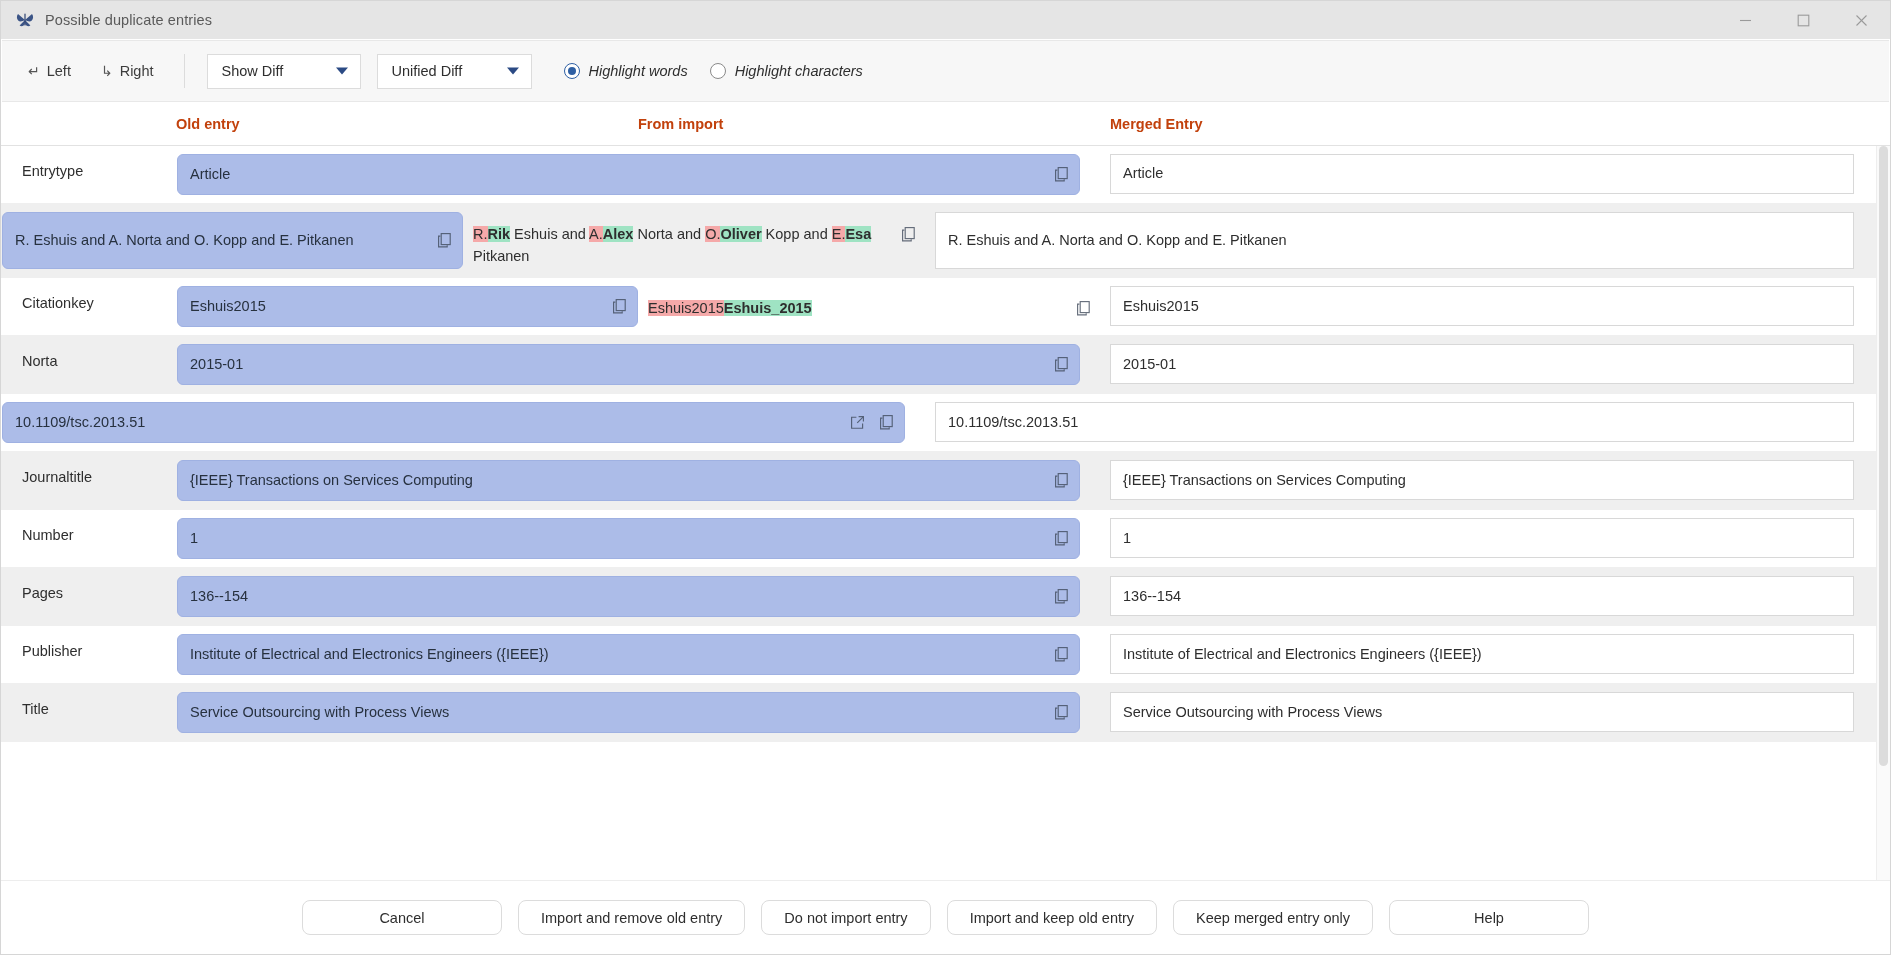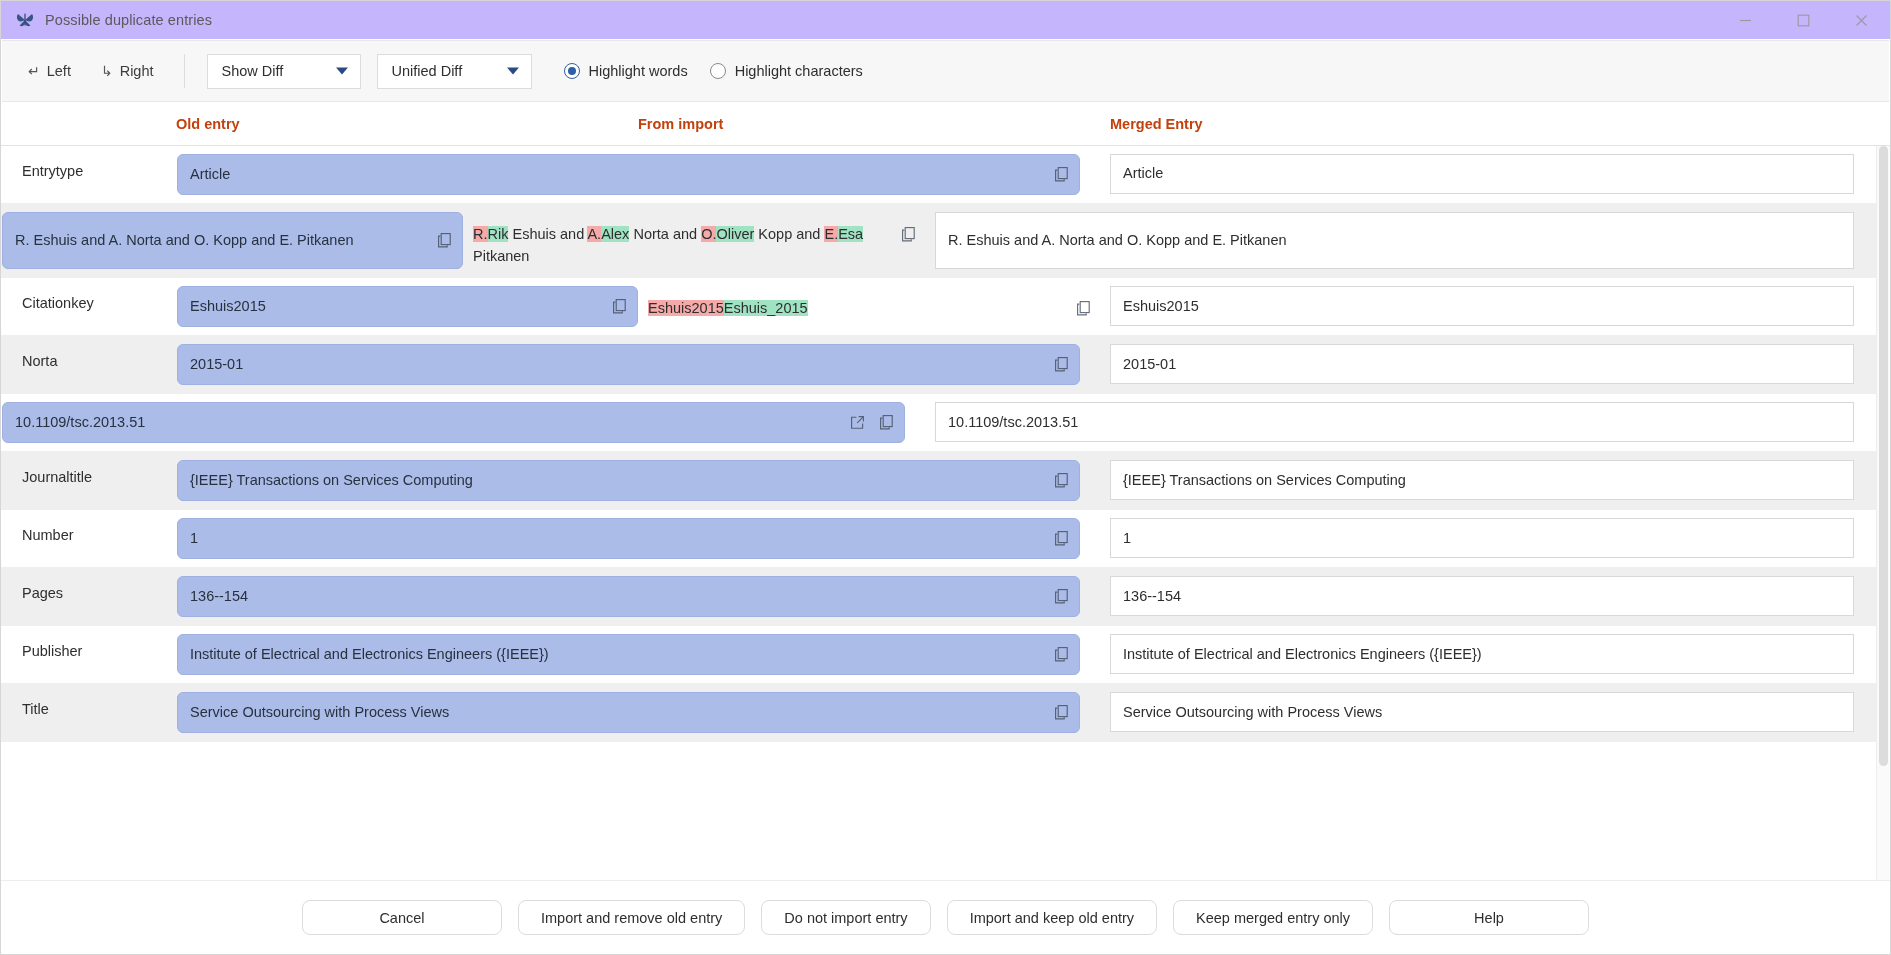--- a/index.html
+++ b/index.html
@@ -14,21 +14,21 @@
     display: flex; flex-direction: column;
     background: #ffffff;
     border: 1px solid #d6d6d6;
     position: relative;
   }
 
   
   .titlebar {
     height: 39px; min-height: 39px;
     display: flex; align-items: center;
-    background: #c4b5fd;
+    background: #e5e5e5;
     border-bottom: 1px solid #ffffff;
     padding-left: 14px;
   }
   .app-icon {
     width: 20px; height: 20px;
     margin-right: 10px;
     display: flex; align-items: center; justify-content: center;
   }
   .title-text {
     font-size: 14.5px; color: #5a5a5a; letter-spacing: .1px;
@@ -78,21 +78,21 @@
     position: absolute; right: 12px; top: 50%;
     width: 0; height: 0;
     border-left: 6px solid transparent;
     border-right: 6px solid transparent;
     border-top: 7px solid #2b4a84;
     transform: translateY(-50%);
   }
   .radio-group { display: flex; align-items: center; margin-left: 32px; gap: 22px; }
   .radio-item {
     display: flex; align-items: center; gap: 9px;
-    font-size: 14.5px; color: #2e2e2e; cursor: pointer;
+    font-size: 14.5px; color: #2e2e2e; cursor: pointer; font-style: italic;
   }
   .radio-dot {
     width: 16px; height: 16px; border-radius: 50%;
     border: 1.6px solid #8a8a8a;
     background: #fff;
     display: flex; align-items: center; justify-content: center;
   }
   .radio-dot.on { border-color: #2e5fa3; }
   .radio-dot.on::after {
     content: ""; width: 8px; height: 8px; border-radius: 50%;
@@ -165,21 +165,21 @@
   .diff-text {
     font-size: 14.5px; color: #2e2e2e;
     line-height: 1.52;
     padding: 11px 44px 10px 10px;
     position: relative;
     width: 100%;
     min-height: 41px;
     word-break: break-word;
   }
   .del { background: #f5a9a9; }
-  .ins { background: #9fe3c3; }
+  .ins { background: #9fe3c3; font-weight: bold; }
   .diff-icon {
     position: absolute; right: 10px; top: 12px;
   }
 
   
   .white-field {
     background: #ffffff;
     border: 1px solid #d8d8d8;
     min-height: 40px;
     width: 100%;

